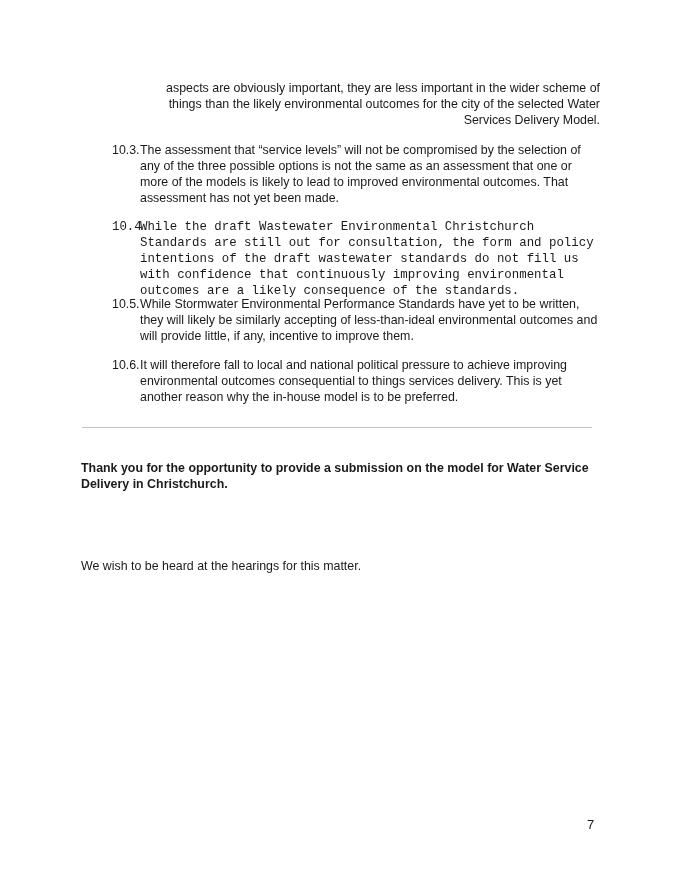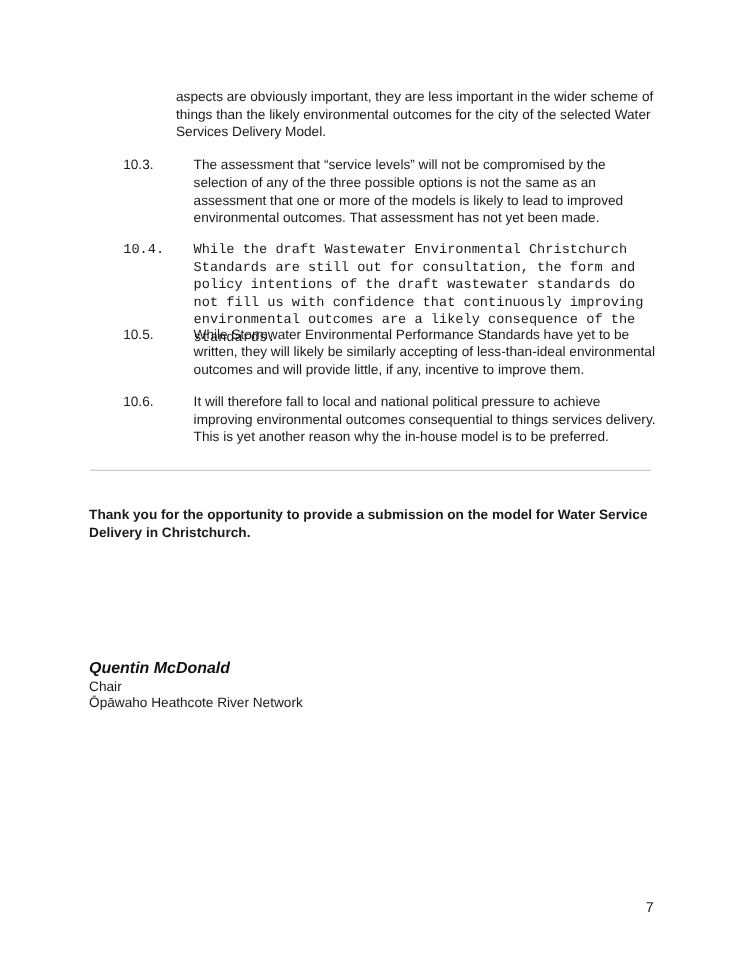--- a/index.html
+++ b/index.html
@@ -20,34 +20,35 @@
     .page {
       position: absolute;
       left: 0; top: 0;
       width: 675px; height: 873px;
     }
     .cont-para {
       position: absolute;
       left: 160px;
       top: 80px;
       width: 440px;
+      text-align: right;
     }
     .numbered {
       position: absolute;
       left: 112px;
       width: 490px;
     }
     .numbered .num {
       position: absolute;
       left: 0;
       top: 0;
       width: 45px;
     }
     .numbered .text {
-      margin-left: 64px;
+      margin-left: 28px;
     }
     .item-103 { top: 142px; }
     .item-104 { top: 219px; font-family: Liberation Mono, monospace; }
     .item-105 { top: 296px; }
     .item-106 { top: 357px; }
 
     .divider {
       position: absolute;
       left: 82px;
       top: 427px;
@@ -112,22 +113,18 @@
   </div>
 
   <div class="numbered item-106">
     <span class="num">10.6.</span>
     <div class="text">It will therefore fall to local and national political pressure to achieve improving environmental outcomes consequential to things services delivery.  This is yet another reason why the in-house model is to be preferred.</div>
   </div>
 
   <div class="divider"></div>
 
   <p class="closing closing-1" style="margin:0;">Thank you for the opportunity to provide a submission on the model for Water Service Delivery in Christchurch.</p>
+  <p class="closing closing-3" style="margin:0;">We wish to be heard at the hearings for this matter.</p>
 
-  <div class="signature">
-    <div class="sig-name">Quentin McDonald</div>
-    <div class="sig-line">Chair</div>
-    <div class="sig-line">Ōpāwaho Heathcote River Network</div>
-  </div>
 
   <div class="page-number">7</div>
 
 </div>
 
 </body></html>

